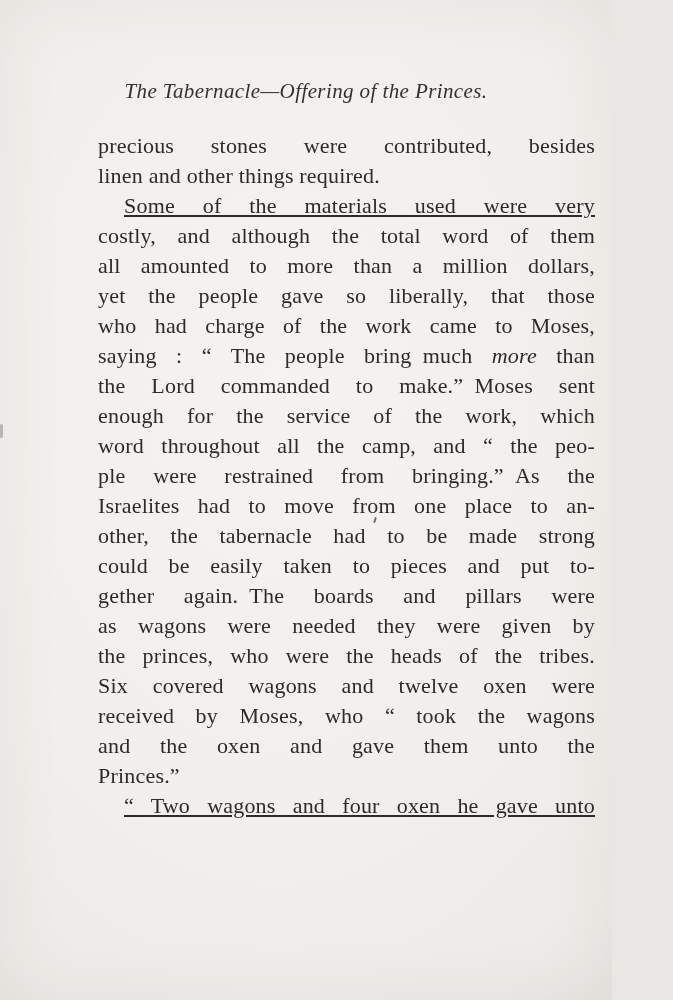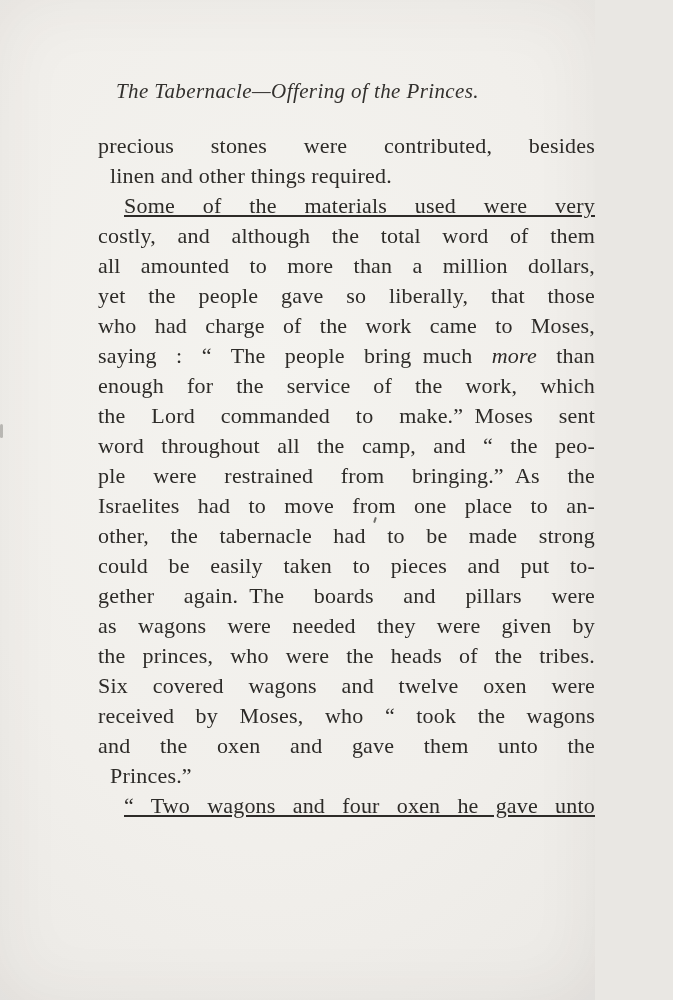--- a/index.html
+++ b/index.html
@@ -14,20 +14,21 @@
   }
   .page {
     position: relative;
     width: 595px;
     height: 1000px;
     overflow: hidden;
     background: radial-gradient(ellipse 95% 85% at 45% 38%,
       #f4f3ef 0%, #f1efeb 55%, #edebe7 82%, #e6e4e0 100%);
     box-shadow: inset 0 0 70px rgba(60,55,45,0.06);
     color: #2e2c29;
+    padding-left: 17px;
   }
   .running-head {
     position: absolute;
     top: 78px;
     left: 0;
     width: 100%;
     text-align: center;
     font-style: italic;
     font-size: 21px;
     line-height: 26px;
@@ -45,21 +46,20 @@
   }
   .line {
     height: 30px;
     text-align: justify;
     text-align-last: justify;
     letter-spacing: 0.2px;
   }
   .line.left {
     text-align: left;
     text-align-last: left;
-    margin-left: 12px;
   }
   .line.indent {
     padding-left: 26px;
     text-decoration: underline;
   }
   .italic {
     font-style: italic;
   }
   .speck-dot {
     position: absolute;
@@ -97,22 +97,22 @@
   <div class="running-head">The Tabernacle—Offering of the Princes.</div>
   <div class="text-block" id="text-block">
       <div class="line"><span>precious stones were contributed, besides</span></div>
       <div class="line left"><span>linen and other things required.</span></div>
       <div class="line indent"><span>Some of the materials used were very</span></div>
       <div class="line"><span>costly, and although the total word of them</span></div>
       <div class="line"><span>all amounted to more than a million dollars,</span></div>
       <div class="line"><span>yet the people gave so liberally, that those</span></div>
       <div class="line"><span>who had charge of the work came to Moses,</span></div>
       <div class="line"><span>saying : “ The people bring much </span><span class="italic">more</span><span> than</span></div>
+      <div class="line"><span>the Lord commanded to make.” Moses sent</span></div>
       <div class="line"><span>enough for the service of the work, which</span></div>
-      <div class="line"><span>the Lord commanded to make.” Moses sent</span></div>
       <div class="line"><span>word throughout all the camp, and “ the peo-</span></div>
       <div class="line"><span>ple were restrained from bringing.” As the</span></div>
       <div class="line"><span>Israelites had to move from one place to an-</span></div>
       <div class="line"><span>other, the tabernacle had to be made strong</span></div>
       <div class="line"><span>could be easily taken to pieces and put to-</span></div>
       <div class="line"><span>gether again. The boards and pillars were</span></div>
       <div class="line"><span>as wagons were needed they were given by</span></div>
       <div class="line"><span>the princes, who were the heads of the tribes.</span></div>
       <div class="line"><span>Six covered wagons and twelve oxen were</span></div>
       <div class="line"><span>received by Moses, who “ took the wagons</span></div>

